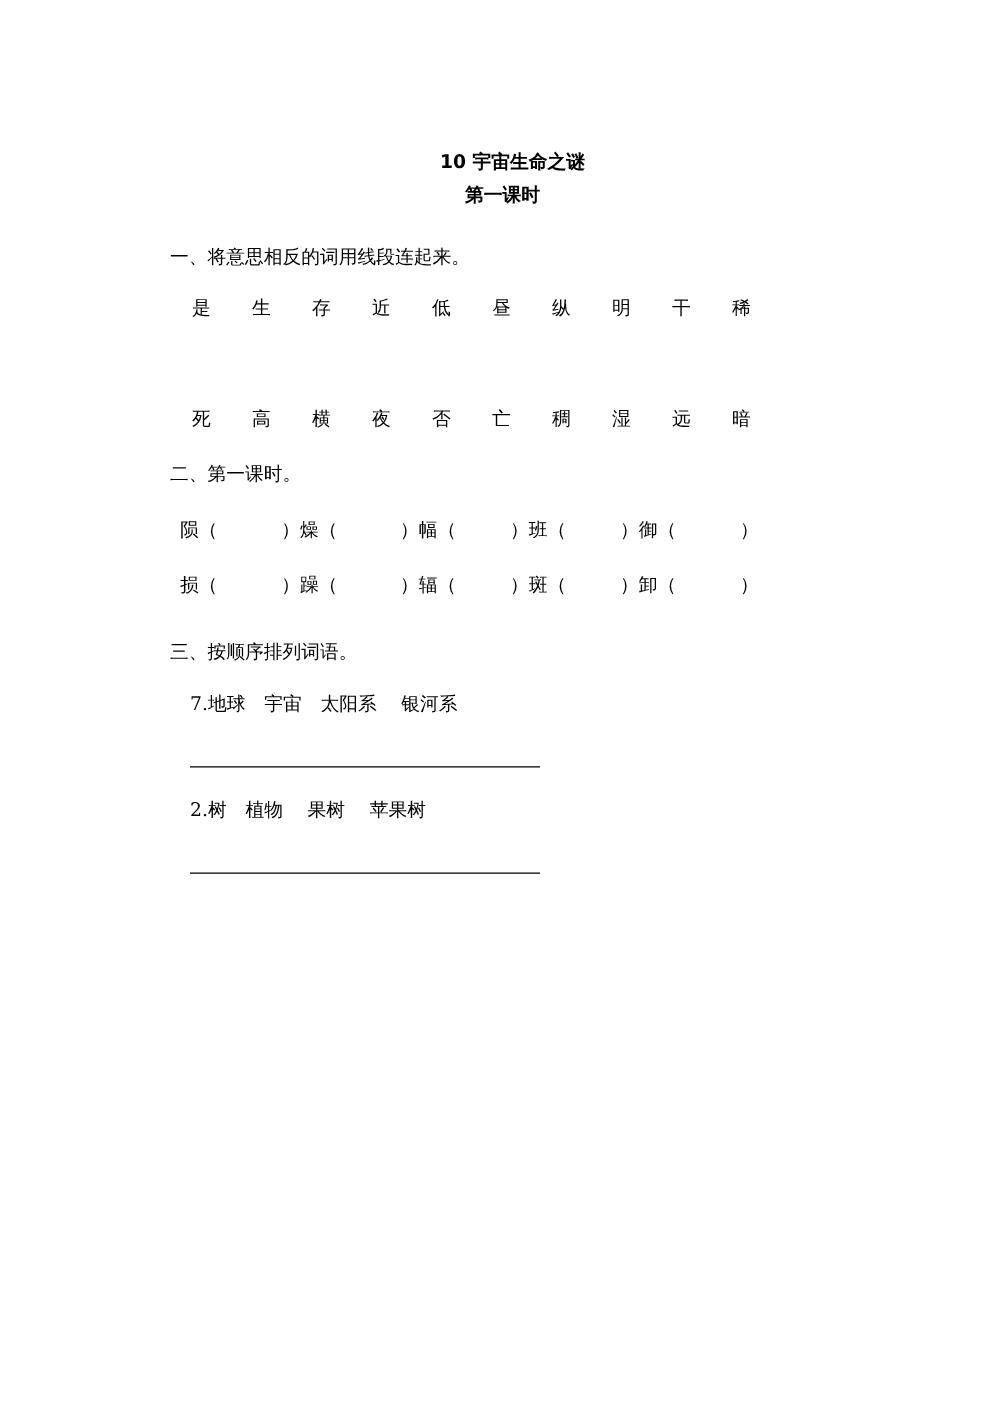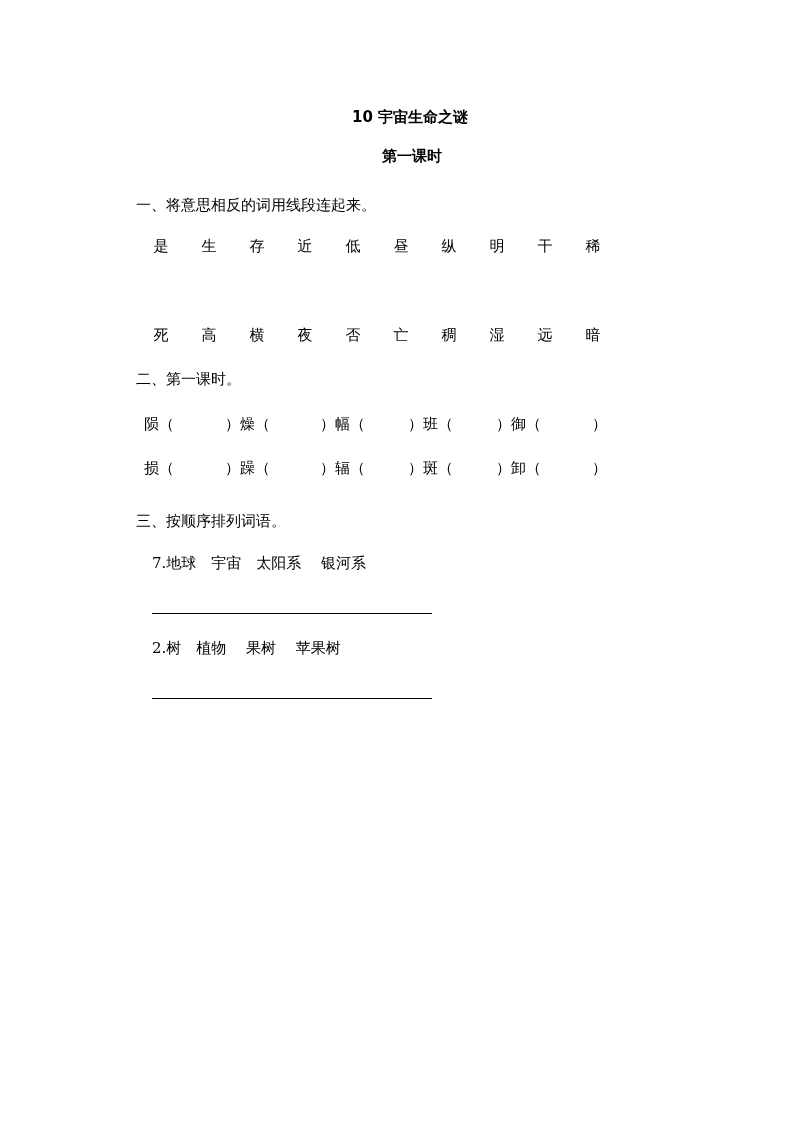--- a/index.html
+++ b/index.html
@@ -10,22 +10,22 @@
   .title { font-size: 15px; font-weight: bold; }
   .heading { font-size: 15px; }
   .ch { font-size: 15px; width: 20px; text-align: center; }
   .item { font-size: 15px; }
   .line { position: absolute; height: 0; border-top: 1px solid #000; }
 </style>
 </head>
 <body>
 
 <div>
-  <div class="abs sans title" style="left:352px; top:108px;">10 宇宙生命之谜</div>
-  <div class="abs sans title" style="left:382px; top:147px;font-family:Liberation Mono, monospace;">第一课时</div>
+  <div class="abs sans title" style="left:352px; top:120px;">10 宇宙生命之谜</div>
+  <div class="abs sans title" style="left:372px; top:147px;font-family:Liberation Mono, monospace;">第一课时</div>
 
   <div class="abs sans heading" style="left:136px; top:196px;">一、将意思相反的词用线段连起来。</div>
 
   <div>
     <span class="abs serif ch" style="left:151px; top:237px;">是</span>
     <span class="abs serif ch" style="left:199px; top:237px;">生</span>
     <span class="abs serif ch" style="left:247px; top:237px;">存</span>
     <span class="abs serif ch" style="left:295px; top:237px;">近</span>
     <span class="abs serif ch" style="left:343px; top:237px;">低</span>
     <span class="abs serif ch" style="left:391px; top:237px;">昼</span>

